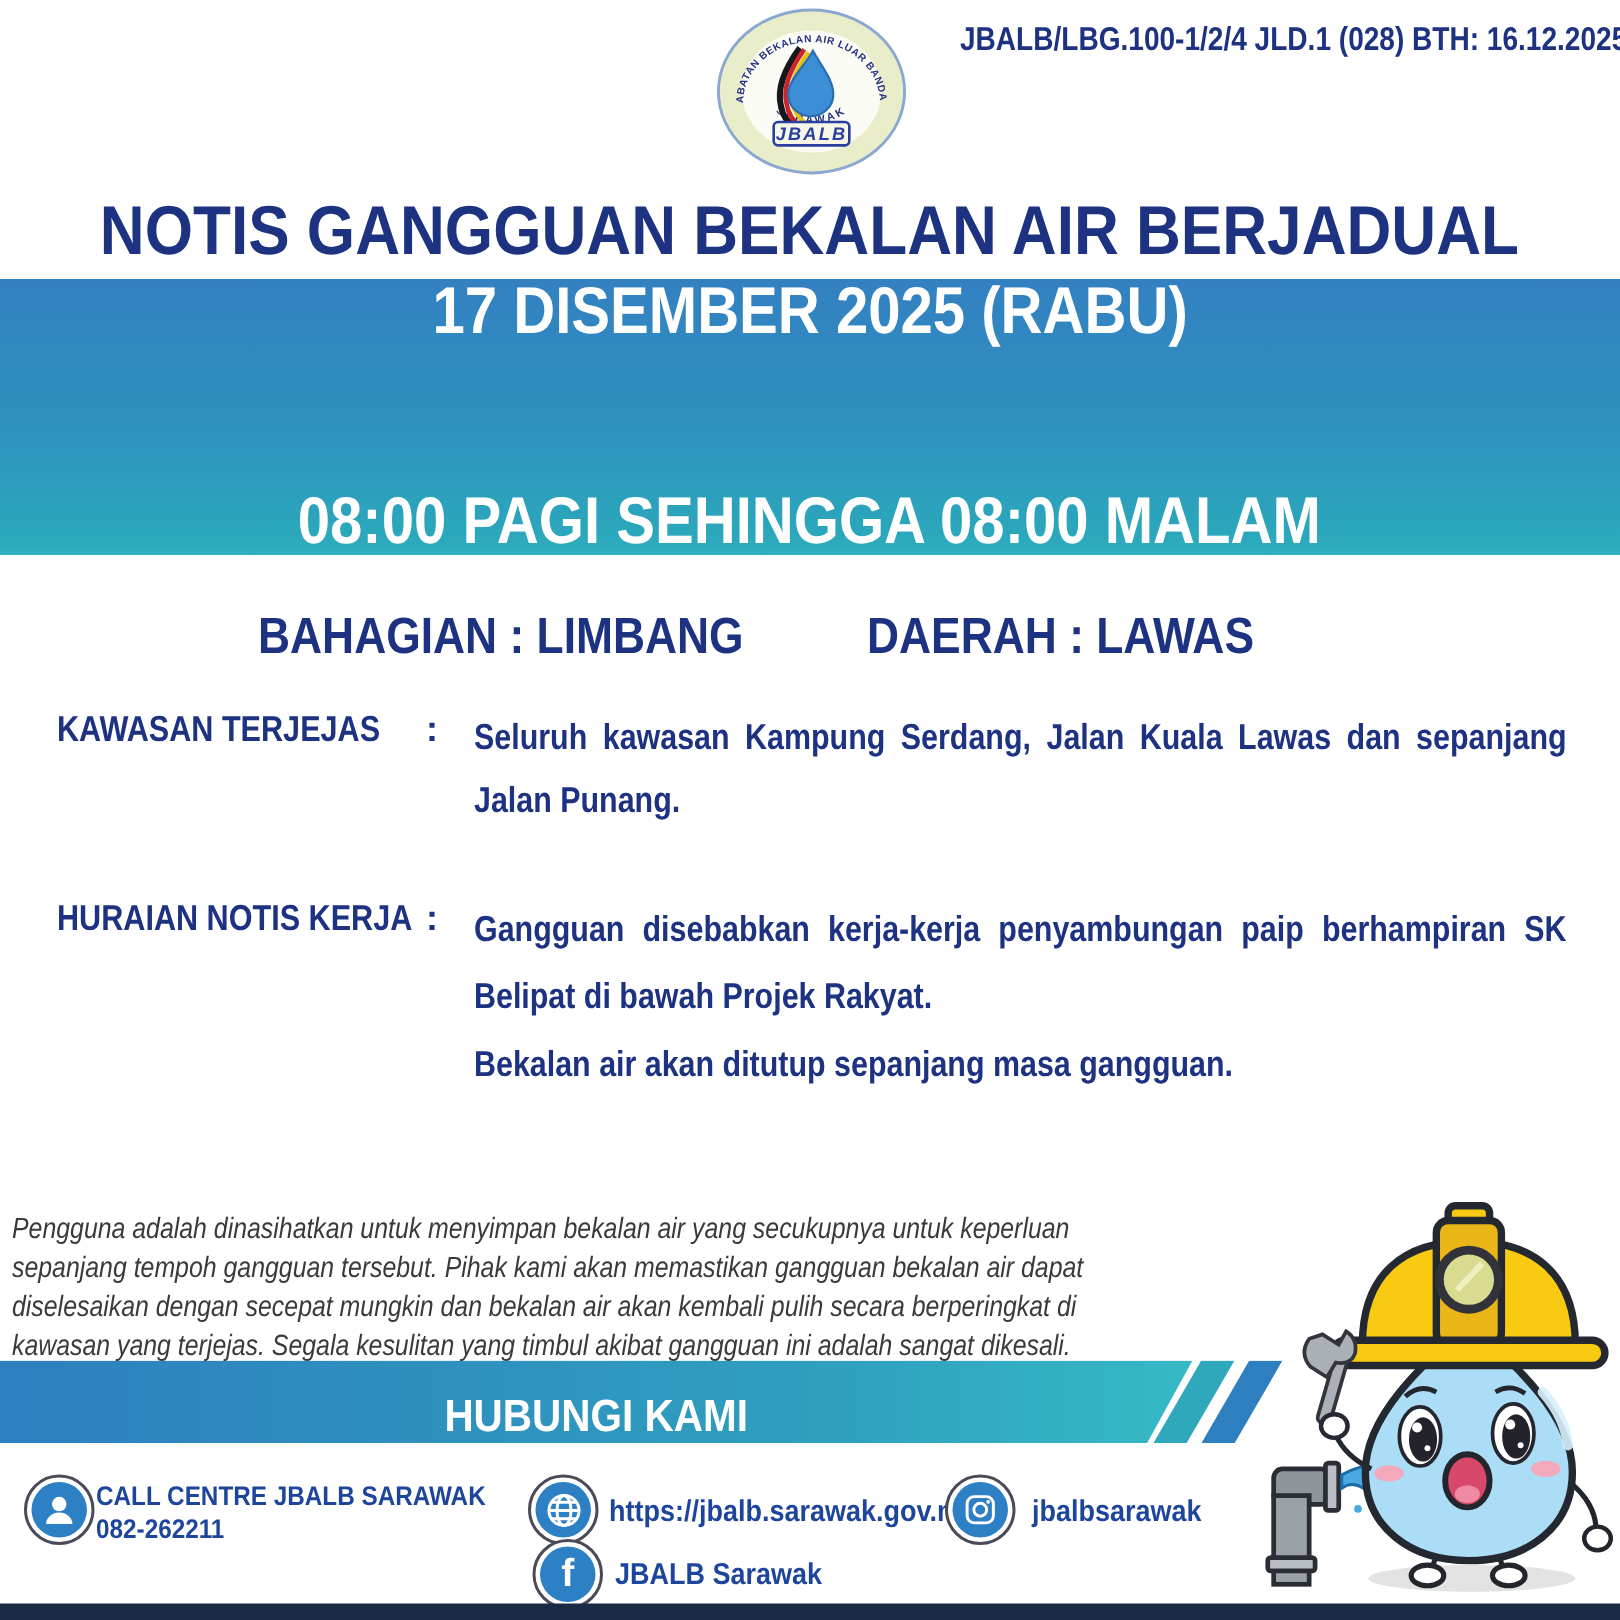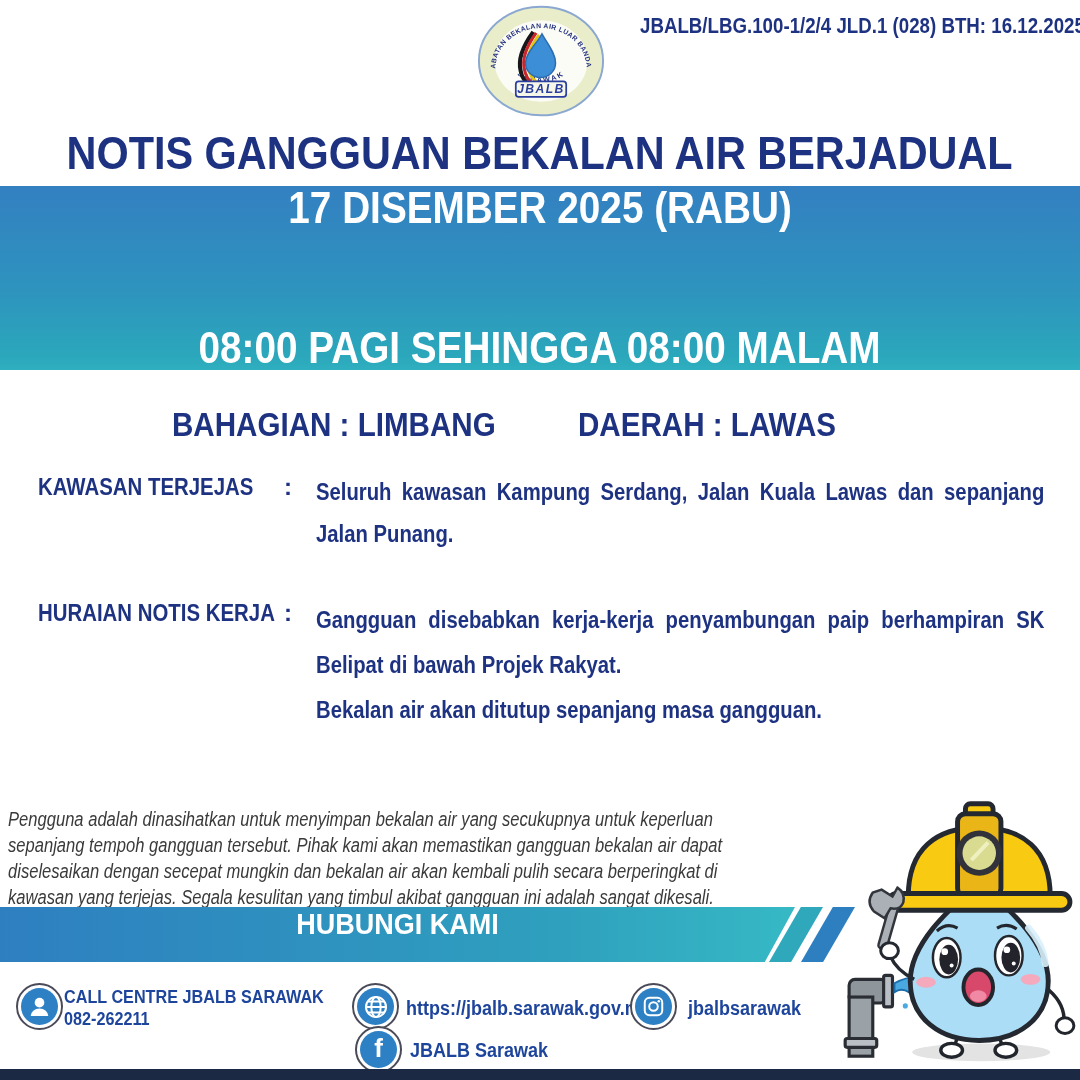--- a/index.html
+++ b/index.html
@@ -51,21 +51,21 @@
   .advisory{
     position:absolute;left:8px;top:806px;width:902px;
     font-size:19.5px;line-height:26px;font-style:italic;color:#3a3a3a;
     transform:scaleX(0.85);transform-origin:left top;
   }
   
   .hk-bar{
     position:absolute;left:0;top:907px;width:795px;height:55px;
     background:linear-gradient(90deg,#2E7FC0 0%,#2FA0BE 70%,#36B9C5 100%);
     clip-path:polygon(0 0,100% 0,96.2% 100%,0 100%);
-    display:flex;align-items:flex-start;justify-content:center;
+    display:flex;align-items:flex-end;justify-content:center;
   }
   .hk-title{color:#ffffff;font-size:30px;font-weight:bold;white-space:nowrap;transform:scaleX(0.9);}
   .hk-stripe{position:absolute;top:907px;width:54px;height:55px;
     clip-path:polygon(59% 0,100% 0,41% 100%,0 100%);}
   .hk-s1{left:769px;background:#2FA8BC;}
   .hk-s2{left:801px;background:#2E7FC0;}
   
   .cicon{
     position:absolute;width:47px;height:47px;border-radius:50%;
     border:2px solid #4a4a58;background:#ffffff;box-sizing:border-box;

